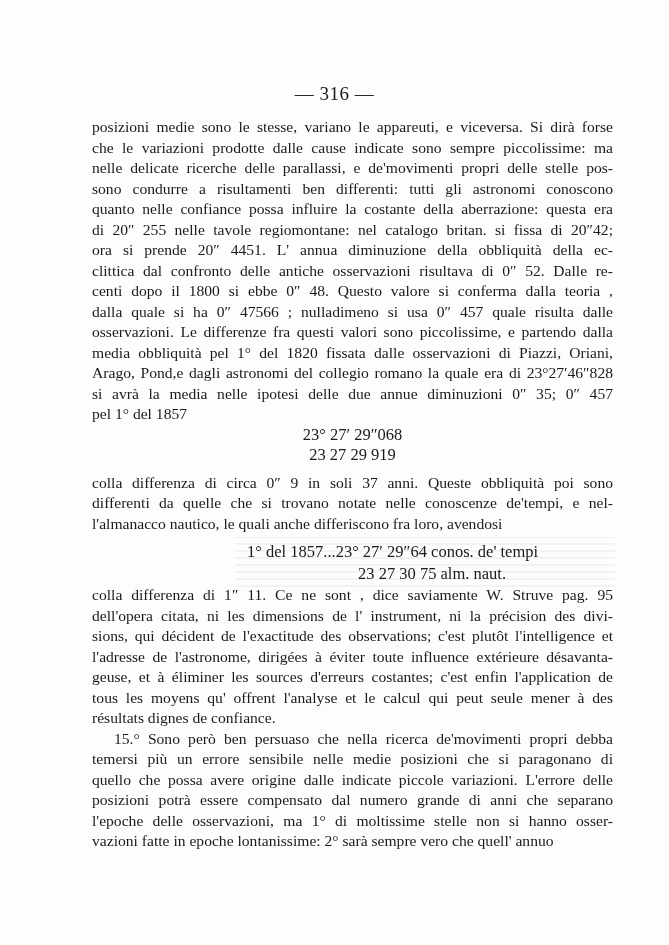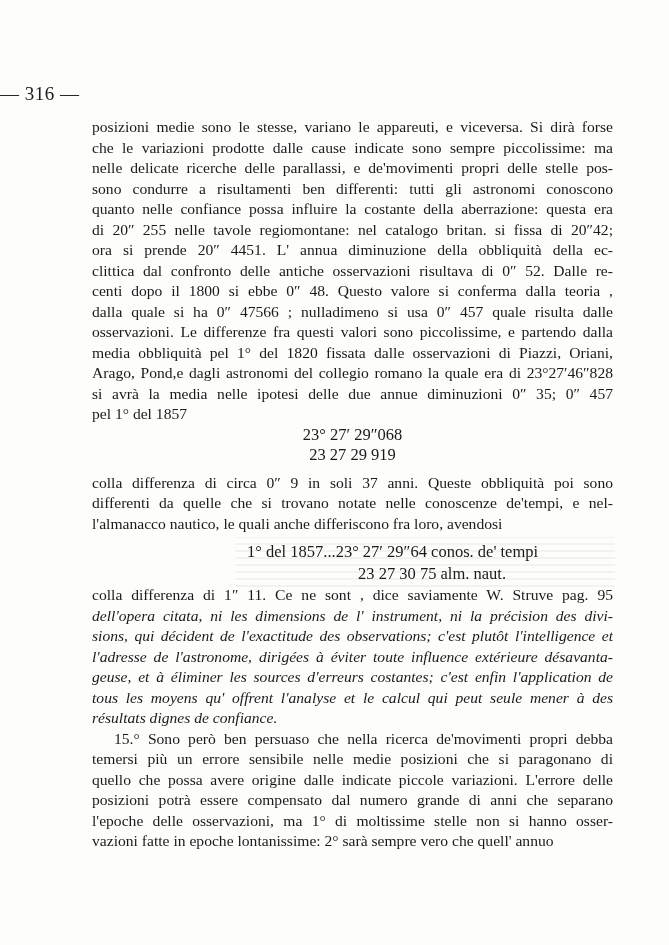--- a/index.html
+++ b/index.html
@@ -6,31 +6,31 @@
   body {
     width: 669px; height: 945px; overflow: hidden;
     background: #fdfdfc;
     font-family: "Liberation Serif", "DejaVu Serif", serif;
     color: #1a1a1a;
     position: relative;
   }
   .page { position: absolute; left: 0; top: 0; width: 669px; height: 945px; }
   .folio {
     position: absolute; top: 83px; left: 0; width: 669px;
-    text-align: left; font-size: 19px; letter-spacing: 0.5px;
+    text-align: center; font-size: 19px; letter-spacing: 0.5px;
   }
   .text { position: absolute; left: 92px; width: 521px; top: 117px; }
   .line {
     height: 20.5px; line-height: 20.5px; font-size: 15.6px;
     white-space: nowrap; text-align: justify; text-align-last: justify;
     overflow: hidden;
   }
   .line.last { text-align-last: left; }
   .line.indent { padding-left: 22px; }
-  .it { font-style: italic; }
+  .it { }
   .centered { text-align: right; text-align-last: center; font-size: 16.5px; }
   .gap { height: 7px; }
   .table-row { height: 22px; line-height: 22px; font-size: 16.5px; white-space: nowrap; }
   .t1 { padding-left: 155px; }
   .shadow {
     position: absolute; left: 235px; top: 537px; width: 380px; height: 50px;
     background: repeating-linear-gradient(0deg, rgba(150,150,150,0.10) 0 2px, transparent 2px 7px);
     pointer-events: none;
   }
 </style>

